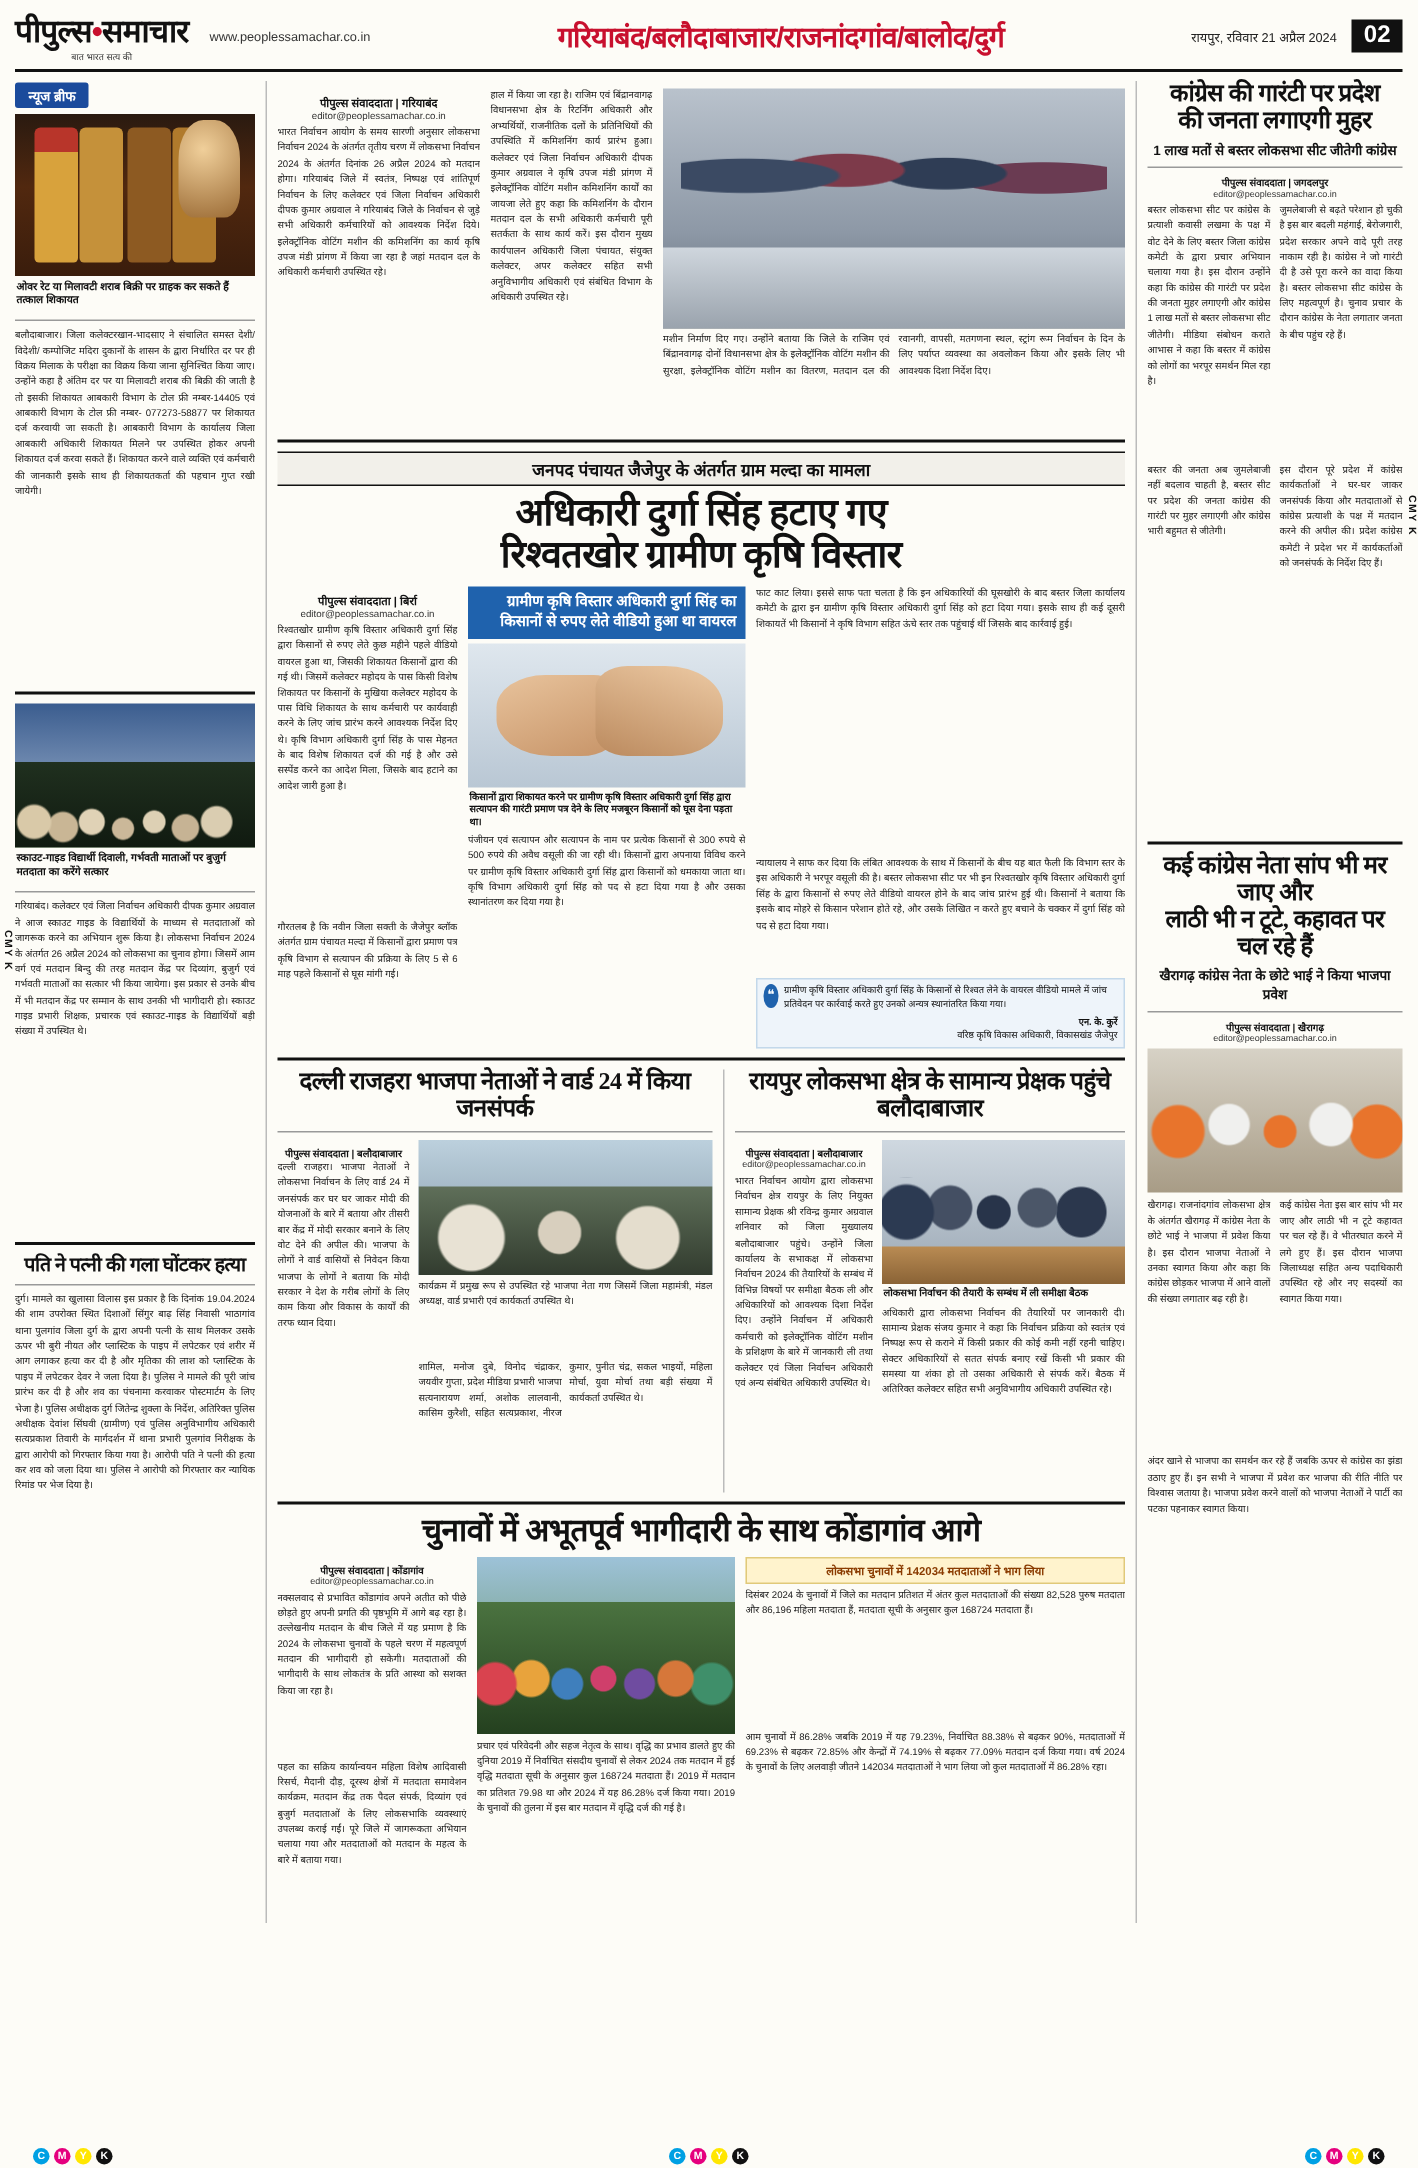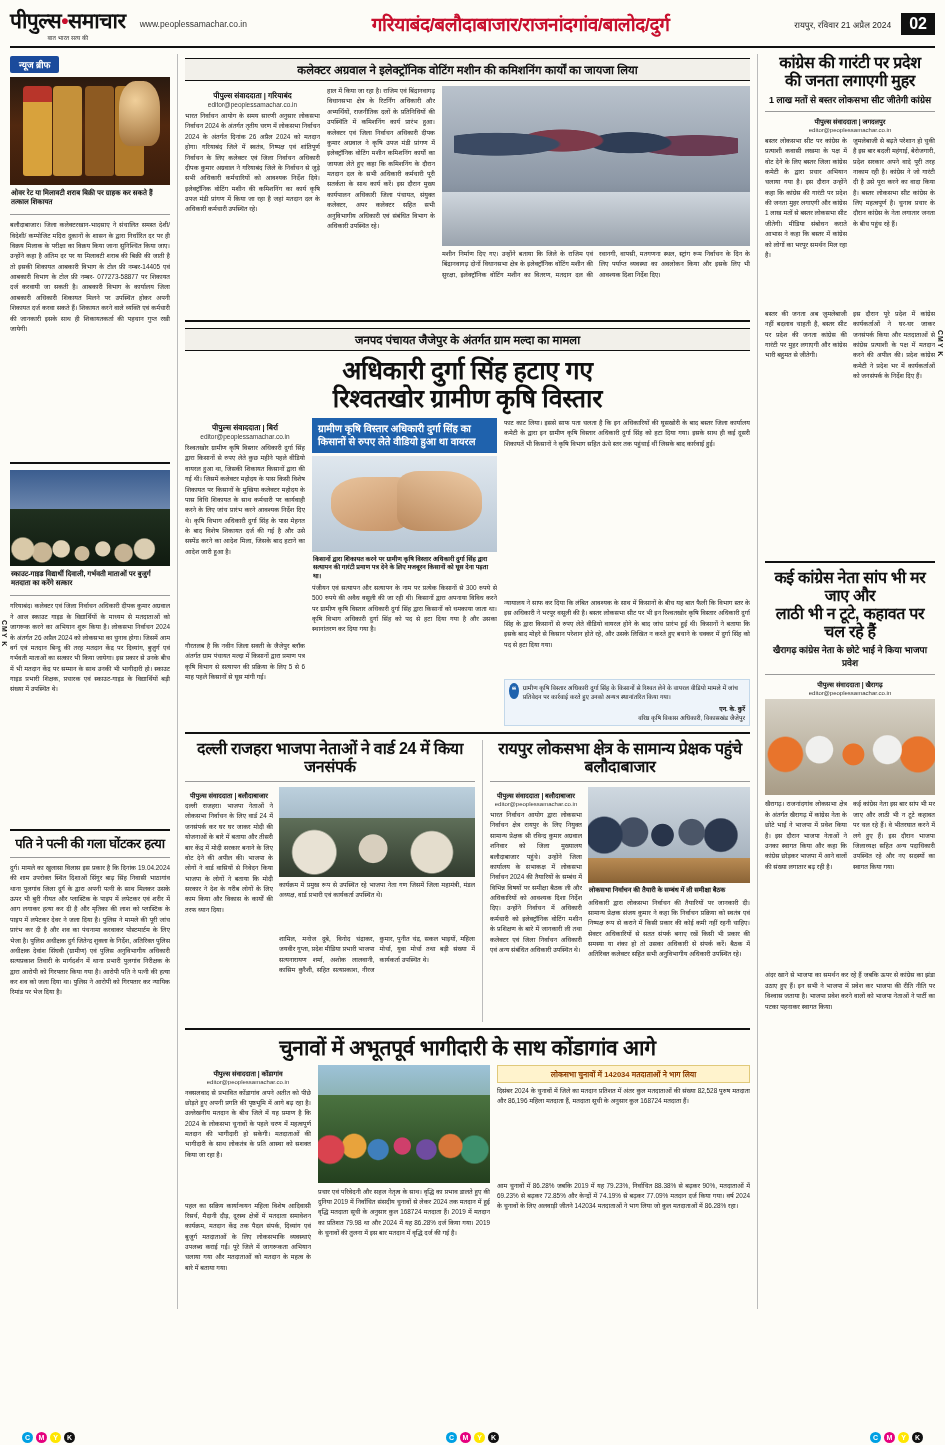--- a/index.html
+++ b/index.html
@@ -35,21 +35,21 @@
   .col-left { width:160px; }
   .col-mid  { flex:1; }
   .col-right{ width:170px; }
 
   .rule-v { width:1px; background:#bbb; }
   .kicker {
     font-size:11.5px; font-weight:bold; text-align:center;
     border-top:1px solid #111; border-bottom:1px solid #111;
     padding:3px 2px; margin:4px 0 5px 0; background:#f2f0ea;
   }
-  .headline { font-weight:bold; line-height:1.12; letter-spacing:-0.3px; }
+  .headline { font-weight:bold; line-height:1.12; letter-spacing:-0.3px;font-family:Liberation Serif, serif; }
   .h-xl { font-size:25px; }
   .h-lg { font-size:21px; }
   .h-md { font-size:16px; }
   .h-sm { font-size:13px; }
   .byline { font-size:7.5px; font-weight:bold; text-align:center; margin:4px 0 1px; }
   .email { font-size:6.5px; text-align:center; color:#333; margin-bottom:3px; }
   .body-text {
     font-size:6.4px; line-height:1.62; text-align:justify; color:#1a1a1a;
     hyphens:auto; overflow:hidden;
   }
@@ -59,21 +59,21 @@
   
   .photo { position:relative; overflow:hidden; background:#ccc; }
 
   
   .tag-blue {
     display:inline-block; background:#1b4b9c; color:#fff; font-size:9px; font-weight:bold;
     padding:2px 9px; border-radius:2px;
   }
   .tag-wrap { text-align:left; margin-bottom:4px; }
   .band-blue {
-    background:#1f62ad; color:#fff; font-size:10px; font-weight:bold; text-align:left;
+    background:#1f62ad; color:#fff; font-size:10px; font-weight:bold; text-align:right;
     padding:5px 6px; line-height:1.25;
   }
   .hr-thin { border-top:1px solid #999; margin:5px 0; }
   .hr-thick { border-top:2px solid #111; margin:6px 0; }
 
   .twocol { column-count:2; column-gap:6px; }
 
   
   .cmyk-row { display:flex; gap:3px; align-items:center; justify-content:center; }
   .cmyk-row i { width:11px; height:11px; border-radius:50%; display:inline-block;
@@ -233,21 +233,20 @@
       <div class="hr-thick"></div>
       <div class="headline h-sm" style="text-align:center">पति ने पत्नी की गला घोंटकर हत्या</div>
       <div class="hr-thin"></div>
       <div class="body-text" style="height:300px">दुर्ग। मामले का खुलासा विलास इस प्रकार है कि दिनांक 19.04.2024 की शाम उपरोक्त स्थित दिशाओं सिंगुर बाढ़ सिंह निवासी भाठागांव थाना पुलगांव जिला दुर्ग के द्वारा अपनी पत्नी के साथ मिलकर उसके ऊपर भी बुरी नीयत और प्लास्टिक के पाइप में लपेटकर एवं शरीर में आग लगाकर हत्या कर दी है और मृतिका की लाश को प्लास्टिक के पाइप में लपेटकर देवर ने जला दिया है। पुलिस ने मामले की पूरी जांच प्रारंभ कर दी है और शव का पंचनामा करवाकर पोस्टमार्टम के लिए भेजा है। पुलिस अधीक्षक दुर्ग जितेन्द्र शुक्ला के निर्देश, अतिरिक्त पुलिस अधीक्षक देवांश सिंघवी (ग्रामीण) एवं पुलिस अनुविभागीय अधिकारी सत्यप्रकाश तिवारी के मार्गदर्शन में थाना प्रभारी पुलगांव निरीक्षक के द्वारा आरोपी को गिरफ्तार किया गया है। आरोपी पति ने पत्नी की हत्या कर शव को जला दिया था। पुलिस ने आरोपी को गिरफ्तार कर न्यायिक रिमांड पर भेज दिया है।</div>
     </div>
 
     <div class="rule-v"></div>
 
     <div class="col-mid">
 
-      <div class="kicker">कलेक्टर अग्रवाल ने इलेक्ट्रॉनिक वोटिंग मशीन की कमिशनिंग कार्यों का जायजा लिया</div>
 
       <div style="display:flex; gap:7px; margin-top:5px;">
         <div style="width:135px">
           <div class="byline">पीपुल्स संवाददाता | गरियाबंद</div>
           <div class="email">editor@peoplessamachar.co.in</div>
           <div class="body-text" style="height:200px">भारत निर्वाचन आयोग के समय सारणी अनुसार लोकसभा निर्वाचन 2024 के अंतर्गत तृतीय चरण में लोकसभा निर्वाचन 2024 के अंतर्गत दिनांक 26 अप्रैल 2024 को मतदान होगा। गरियाबंद जिले में स्वतंत्र, निष्पक्ष एवं शांतिपूर्ण निर्वाचन के लिए कलेक्टर एवं जिला निर्वाचन अधिकारी दीपक कुमार अग्रवाल ने गरियाबंद जिले के निर्वाचन से जुड़े सभी अधिकारी कर्मचारियों को आवश्यक निर्देश दिये। इलेक्ट्रॉनिक वोटिंग मशीन की कमिशनिंग का कार्य कृषि उपज मंडी प्रांगण में किया जा रहा है जहां मतदान दल के अधिकारी कर्मचारी उपस्थित रहे।</div>
         </div>
         <div style="width:108px">
           <div class="body-text" style="height:228px">हाल में किया जा रहा है। राजिम एवं बिंद्रानवागढ़ विधानसभा क्षेत्र के रिटर्निंग अधिकारी और अभ्यर्थियों, राजनीतिक दलों के प्रतिनिधियों की उपस्थिति में कमिशनिंग कार्य प्रारंभ हुआ। कलेक्टर एवं जिला निर्वाचन अधिकारी दीपक कुमार अग्रवाल ने कृषि उपज मंडी प्रांगण में इलेक्ट्रॉनिक वोटिंग मशीन कमिशनिंग कार्यों का जायजा लेते हुए कहा कि कमिशनिंग के दौरान मतदान दल के सभी अधिकारी कर्मचारी पूरी सतर्कता के साथ कार्य करें। इस दौरान मुख्य कार्यपालन अधिकारी जिला पंचायत, संयुक्त कलेक्टर, अपर कलेक्टर सहित सभी अनुविभागीय अधिकारी एवं संबंधित विभाग के अधिकारी उपस्थित रहे।</div>
         </div>

